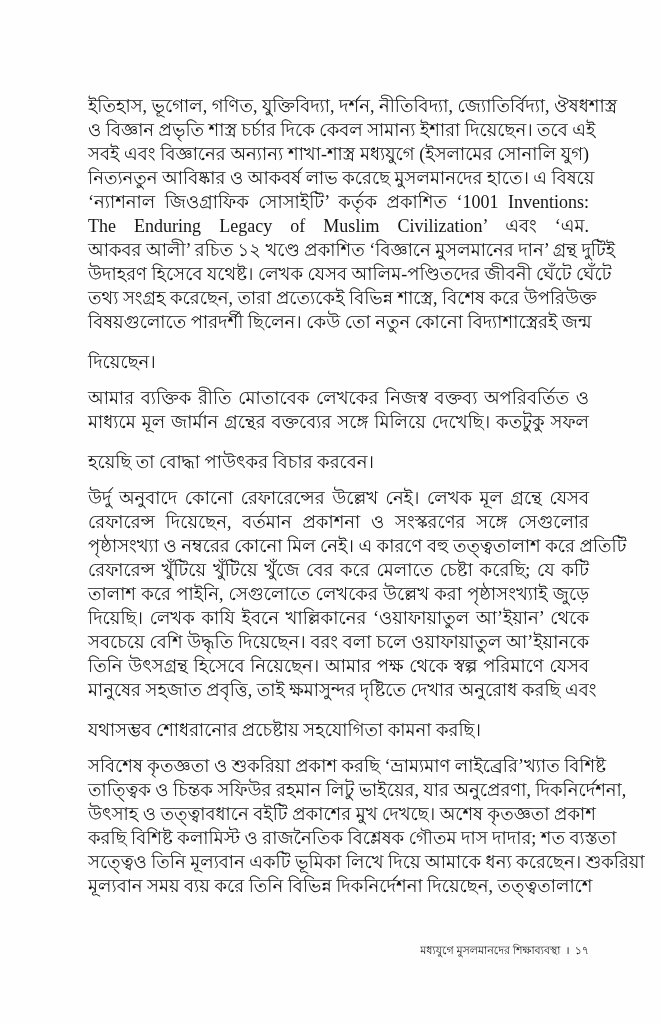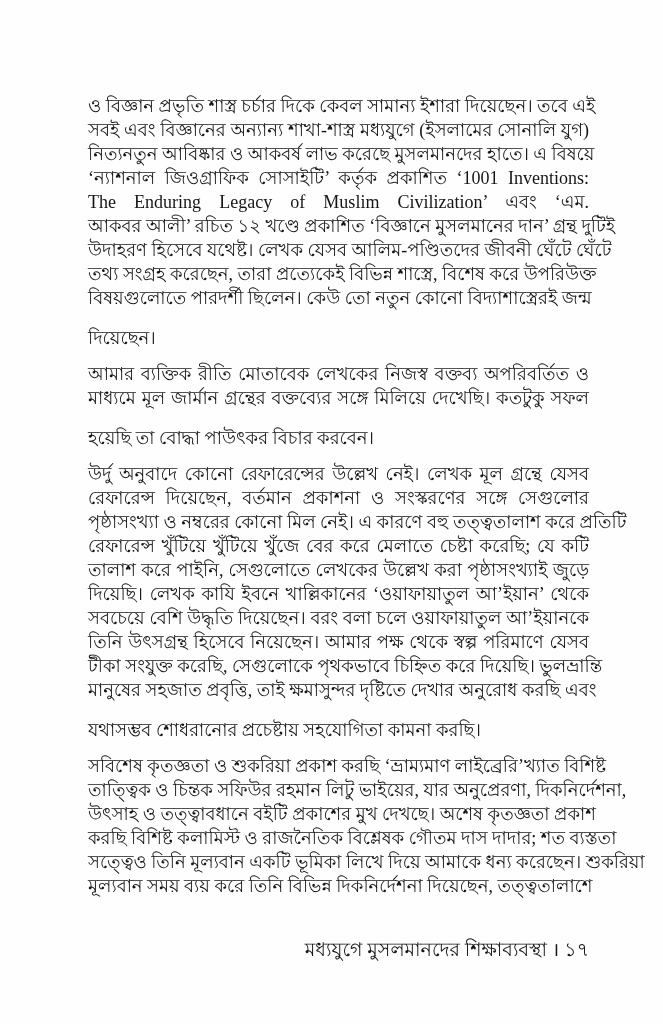--- a/index.html
+++ b/index.html
@@ -42,36 +42,37 @@
   
   .ln.last {
     text-align: left;
     text-align-last: left;
     margin-top: 16px;
   }
   .running-footer {
     position: absolute;
     right: 74px;
     top: 938px;
-    font-size: 19px;
+    font-size: 11px;
     line-height: 24px;
     text-align: right;
     color: #151515;
   }
   .running-footer .sep {
     margin: 0 5px;
   }
 </style>
 </head>
 <body>
 
 <main class="page">
   <section class="text-block">
 
     <div class="para">
+      <span class="ln j">ইতিহাস, ভূগোল, গণিত, যুক্তিবিদ্যা, দর্শন, নীতিবিদ্যা, জ্যোতির্বিদ্যা, ঔষধশাস্ত্র</span>
       <span class="ln j">ও বিজ্ঞান প্রভৃতি শাস্ত্র চর্চার দিকে কেবল সামান্য ইশারা দিয়েছেন। তবে এই</span>
       <span class="ln j">সবই এবং বিজ্ঞানের অন্যান্য শাখা-শাস্ত্র মধ্যযুগে (ইসলামের সোনালি যুগ)</span>
       <span class="ln j">নিত্যনতুন আবিষ্কার ও আকবর্ষ লাভ করেছে মুসলমানদের হাতে। এ বিষয়ে</span>
       <span class="ln j">‘ন্যাশনাল জিওগ্রাফিক সোসাইটি’ কর্তৃক প্রকাশিত ‘1001 Inventions:</span>
       <span class="ln j">The Enduring Legacy of Muslim Civilization’ এবং ‘এম.</span>
       <span class="ln j">আকবর আলী’ রচিত ১২ খণ্ডে প্রকাশিত ‘বিজ্ঞানে মুসলমানের দান’ গ্রন্থ দুটিই</span>
       <span class="ln j">উদাহরণ হিসেবে যথেষ্ট। লেখক যেসব আলিম-পণ্ডিতদের জীবনী ঘেঁটে ঘেঁটে</span>
       <span class="ln j">তথ্য সংগ্রহ করেছেন, তারা প্রত্যেকেই বিভিন্ন শাস্ত্রে, বিশেষ করে উপরিউক্ত</span>
       <span class="ln j">বিষয়গুলোতে পারদর্শী ছিলেন। কেউ তো নতুন কোনো বিদ্যাশাস্ত্রেরই জন্ম</span>
       <span class="ln last">দিয়েছেন।</span>
@@ -85,21 +86,20 @@
 
     <div class="para">
       <span class="ln j">উর্দু অনুবাদে কোনো রেফারেন্সের উল্লেখ নেই। লেখক মূল গ্রন্থে যেসব</span>
       <span class="ln j">রেফারেন্স দিয়েছেন, বর্তমান প্রকাশনা ও সংস্করণের সঙ্গে সেগুলোর</span>
       <span class="ln j">পৃষ্ঠাসংখ্যা ও নম্বরের কোনো মিল নেই। এ কারণে বহু তত্ত্বতালাশ করে প্রতিটি</span>
       <span class="ln j">রেফারেন্স খুঁটিয়ে খুঁটিয়ে খুঁজে বের করে মেলাতে চেষ্টা করেছি; যে কটি</span>
       <span class="ln j">তালাশ করে পাইনি, সেগুলোতে লেখকের উল্লেখ করা পৃষ্ঠাসংখ্যাই জুড়ে</span>
       <span class="ln j">দিয়েছি। লেখক কাযি ইবনে খাল্লিকানের ‘ওয়াফায়াতুল আ’ইয়ান’ থেকে</span>
       <span class="ln j">সবচেয়ে বেশি উদ্ধৃতি দিয়েছেন। বরং বলা চলে ওয়াফায়াতুল আ’ইয়ানকে</span>
       <span class="ln j">তিনি উৎসগ্রন্থ হিসেবে নিয়েছেন। আমার পক্ষ থেকে স্বল্প পরিমাণে যেসব</span>
-      <span class="ln j">টীকা সংযুক্ত করেছি, সেগুলোকে পৃথকভাবে চিহ্নিত করে দিয়েছি। ভুলভ্রান্তি</span>
       <span class="ln j">মানুষের সহজাত প্রবৃত্তি, তাই ক্ষমাসুন্দর দৃষ্টিতে দেখার অনুরোধ করছি এবং</span>
       <span class="ln last">যথাসম্ভব শোধরানোর প্রচেষ্টায় সহযোগিতা কামনা করছি।</span>
     </div>
 
     <div class="para">
       <span class="ln j">সবিশেষ কৃতজ্ঞতা ও শুকরিয়া প্রকাশ করছি ‘ভ্রাম্যমাণ লাইব্রেরি’খ্যাত বিশিষ্ট</span>
       <span class="ln j">তাত্ত্বিক ও চিন্তক সফিউর রহমান লিটু ভাইয়ের, যার অনুপ্রেরণা, দিকনির্দেশনা,</span>
       <span class="ln j">উৎসাহ ও তত্ত্বাবধানে বইটি প্রকাশের মুখ দেখছে। অশেষ কৃতজ্ঞতা প্রকাশ</span>
       <span class="ln j">করছি বিশিষ্ট কলামিস্ট ও রাজনৈতিক বিশ্লেষক গৌতম দাস দাদার; শত ব্যস্ততা</span>
       <span class="ln j">সত্ত্বেও তিনি মূল্যবান একটি ভূমিকা লিখে দিয়ে আমাকে ধন্য করেছেন। শুকরিয়া</span>

